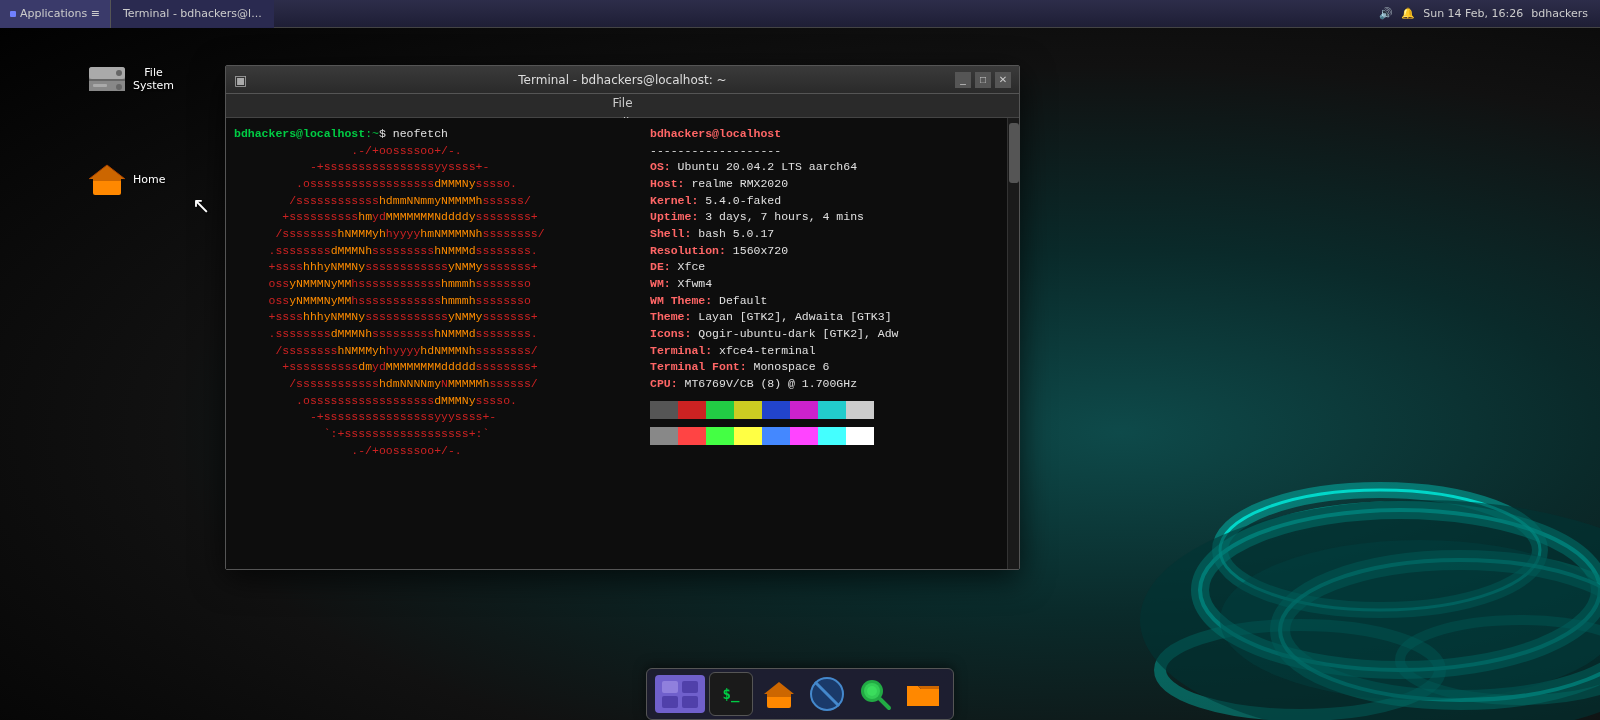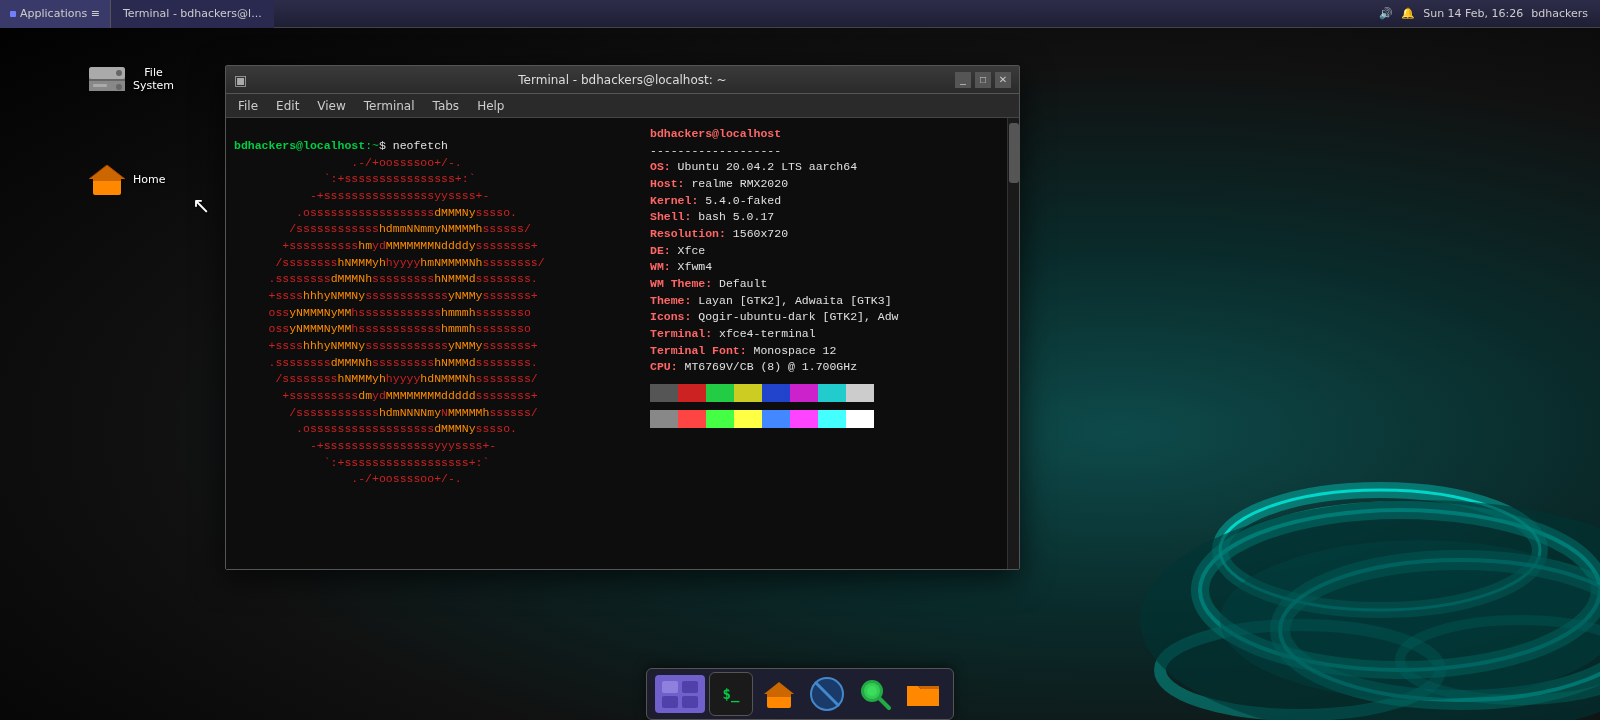--- a/index.html
+++ b/index.html
@@ -180,20 +180,21 @@
 
     
     .terminal-menubar {
       background: #2a2a2a;
       height: 24px;
       display: flex;
       align-items: center;
       padding: 0 4px;
       border-bottom: 1px solid #444;
       gap: 2px;
+      flex-direction: column;
     }
 
     .menu-item {
       color: #ccc;
       font-size: 12px;
       padding: 2px 8px;
       cursor: pointer;
     }
 
     
@@ -202,21 +203,21 @@
       display: flex;
       overflow: hidden;
       background: #0d0d0d;
       font-family: 'Courier New', 'DejaVu Sans Mono', monospace;
       font-size: 11.5px;
       line-height: 1.45;
     }
 
     .terminal-left {
       width: 420px;
-      padding: 20px 4px 8px 8px;
+      padding: 8px 4px 8px 8px;
       overflow: hidden;
     }
 
     .terminal-right {
       flex: 1;
       padding: 8px 8px 8px 4px;
       overflow: hidden;
     }
 
     .scrollbar {
@@ -399,21 +400,20 @@
     <span class="menu-item">Tabs</span>
     <span class="menu-item">Help</span>
   </div>
 
   <div class="terminal-content">
     <div class="terminal-left">
 
       <span class="term-line"><span class="c-prompt-user">bdhackers@localhost</span><span class="c-prompt-path">:~</span><span class="c-prompt-dollar">$ neofetch</span></span>
 
       <span class="term-line c-red">                 .-/+oossssoo+/-.</span>
-      <span class="term-line c-red">             `:+ssssssssssssssss+:`</span>
       <span class="term-line c-red">           -+ssssssssssssssssyyssss+-</span>
       <span class="term-line c-red">         .ossssssssssssssssss<span class="c-orange">dMMMNy</span>sssso.</span>
       <span class="term-line c-red">        /ssssssssssss<span class="c-orange">hdmmNNmmyNMMMMh</span>ssssss/</span>
       <span class="term-line c-red">       +ssssssssss<span class="c-orange">hm</span>yd<span class="c-orange">MMMMMMMNddddy</span>ssssssss+</span>
       <span class="term-line c-red">      /ssssssss<span class="c-orange">hNMMMyh</span>hyyyy<span class="c-orange">hmNMMMMNh</span>ssssssss/</span>
       <span class="term-line c-red">     .ssssssss<span class="c-orange">dMMMNh</span>sssssssss<span class="c-orange">hNMMMd</span>ssssssss.</span>
       <span class="term-line c-red">     +ssss<span class="c-orange">hhhyNMMNy</span>ssssssssssss<span class="c-orange">yNMMy</span>sssssss+</span>
       <span class="term-line c-red">     oss<span class="c-orange">yNMMMNyMM</span>hssssssssssss<span class="c-orange">hmmmh</span>ssssssso</span>
       <span class="term-line c-red">     oss<span class="c-orange">yNMMMNyMM</span>hssssssssssss<span class="c-orange">hmmmh</span>ssssssso</span>
       <span class="term-line c-red">     +ssss<span class="c-orange">hhhyNMMNy</span>ssssssssssss<span class="c-orange">yNMMy</span>sssssss+</span>
@@ -428,29 +428,30 @@
     </div>
 
     <div class="terminal-right">
 
       <span class="term-line"><span class="c-lbl">bdhackers@localhost</span></span>
       <span class="term-line c-white">-------------------</span>
 
       <span class="term-line"><span class="c-lbl">OS: </span><span class="c-val">Ubuntu 20.04.2 LTS aarch64</span></span>
       <span class="term-line"><span class="c-lbl">Host: </span><span class="c-val">realme RMX2020</span></span>
       <span class="term-line"><span class="c-lbl">Kernel: </span><span class="c-val">5.4.0-faked</span></span>
+      <span class="term-line"><span class="c-lbl">Uptime: </span><span class="c-val">3 days, 7 hours, 4 mins</span></span>
       <span class="term-line"><span class="c-lbl">Shell: </span><span class="c-val">bash 5.0.17</span></span>
       <span class="term-line"><span class="c-lbl">Resolution: </span><span class="c-val">1560x720</span></span>
       <span class="term-line"><span class="c-lbl">DE: </span><span class="c-val">Xfce</span></span>
       <span class="term-line"><span class="c-lbl">WM: </span><span class="c-val">Xfwm4</span></span>
       <span class="term-line"><span class="c-lbl">WM Theme: </span><span class="c-val">Default</span></span>
       <span class="term-line"><span class="c-lbl">Theme: </span><span class="c-val">Layan [GTK2], Adwaita [GTK3]</span></span>
       <span class="term-line"><span class="c-lbl">Icons: </span><span class="c-val">Qogir-ubuntu-dark [GTK2], Adw</span></span>
       <span class="term-line"><span class="c-lbl">Terminal: </span><span class="c-val">xfce4-terminal</span></span>
-      <span class="term-line"><span class="c-lbl">Terminal Font: </span><span class="c-val">Monospace 12</span></span>
+      <span class="term-line"><span class="c-lbl">Terminal Font: </span><span class="c-val">Monospace 6</span></span>
       <span class="term-line"><span class="c-lbl">CPU: </span><span class="c-val">MT6769V/CB (8) @ 1.700GHz</span></span>
 
       <div class="color-swatches">
         <div class="swatch" style="background:#555555"></div>
         <div class="swatch" style="background:#cc2222"></div>
         <div class="swatch" style="background:#22cc44"></div>
         <div class="swatch" style="background:#cccc22"></div>
         <div class="swatch" style="background:#2244cc"></div>
         <div class="swatch" style="background:#cc22cc"></div>
         <div class="swatch" style="background:#22cccc"></div>

